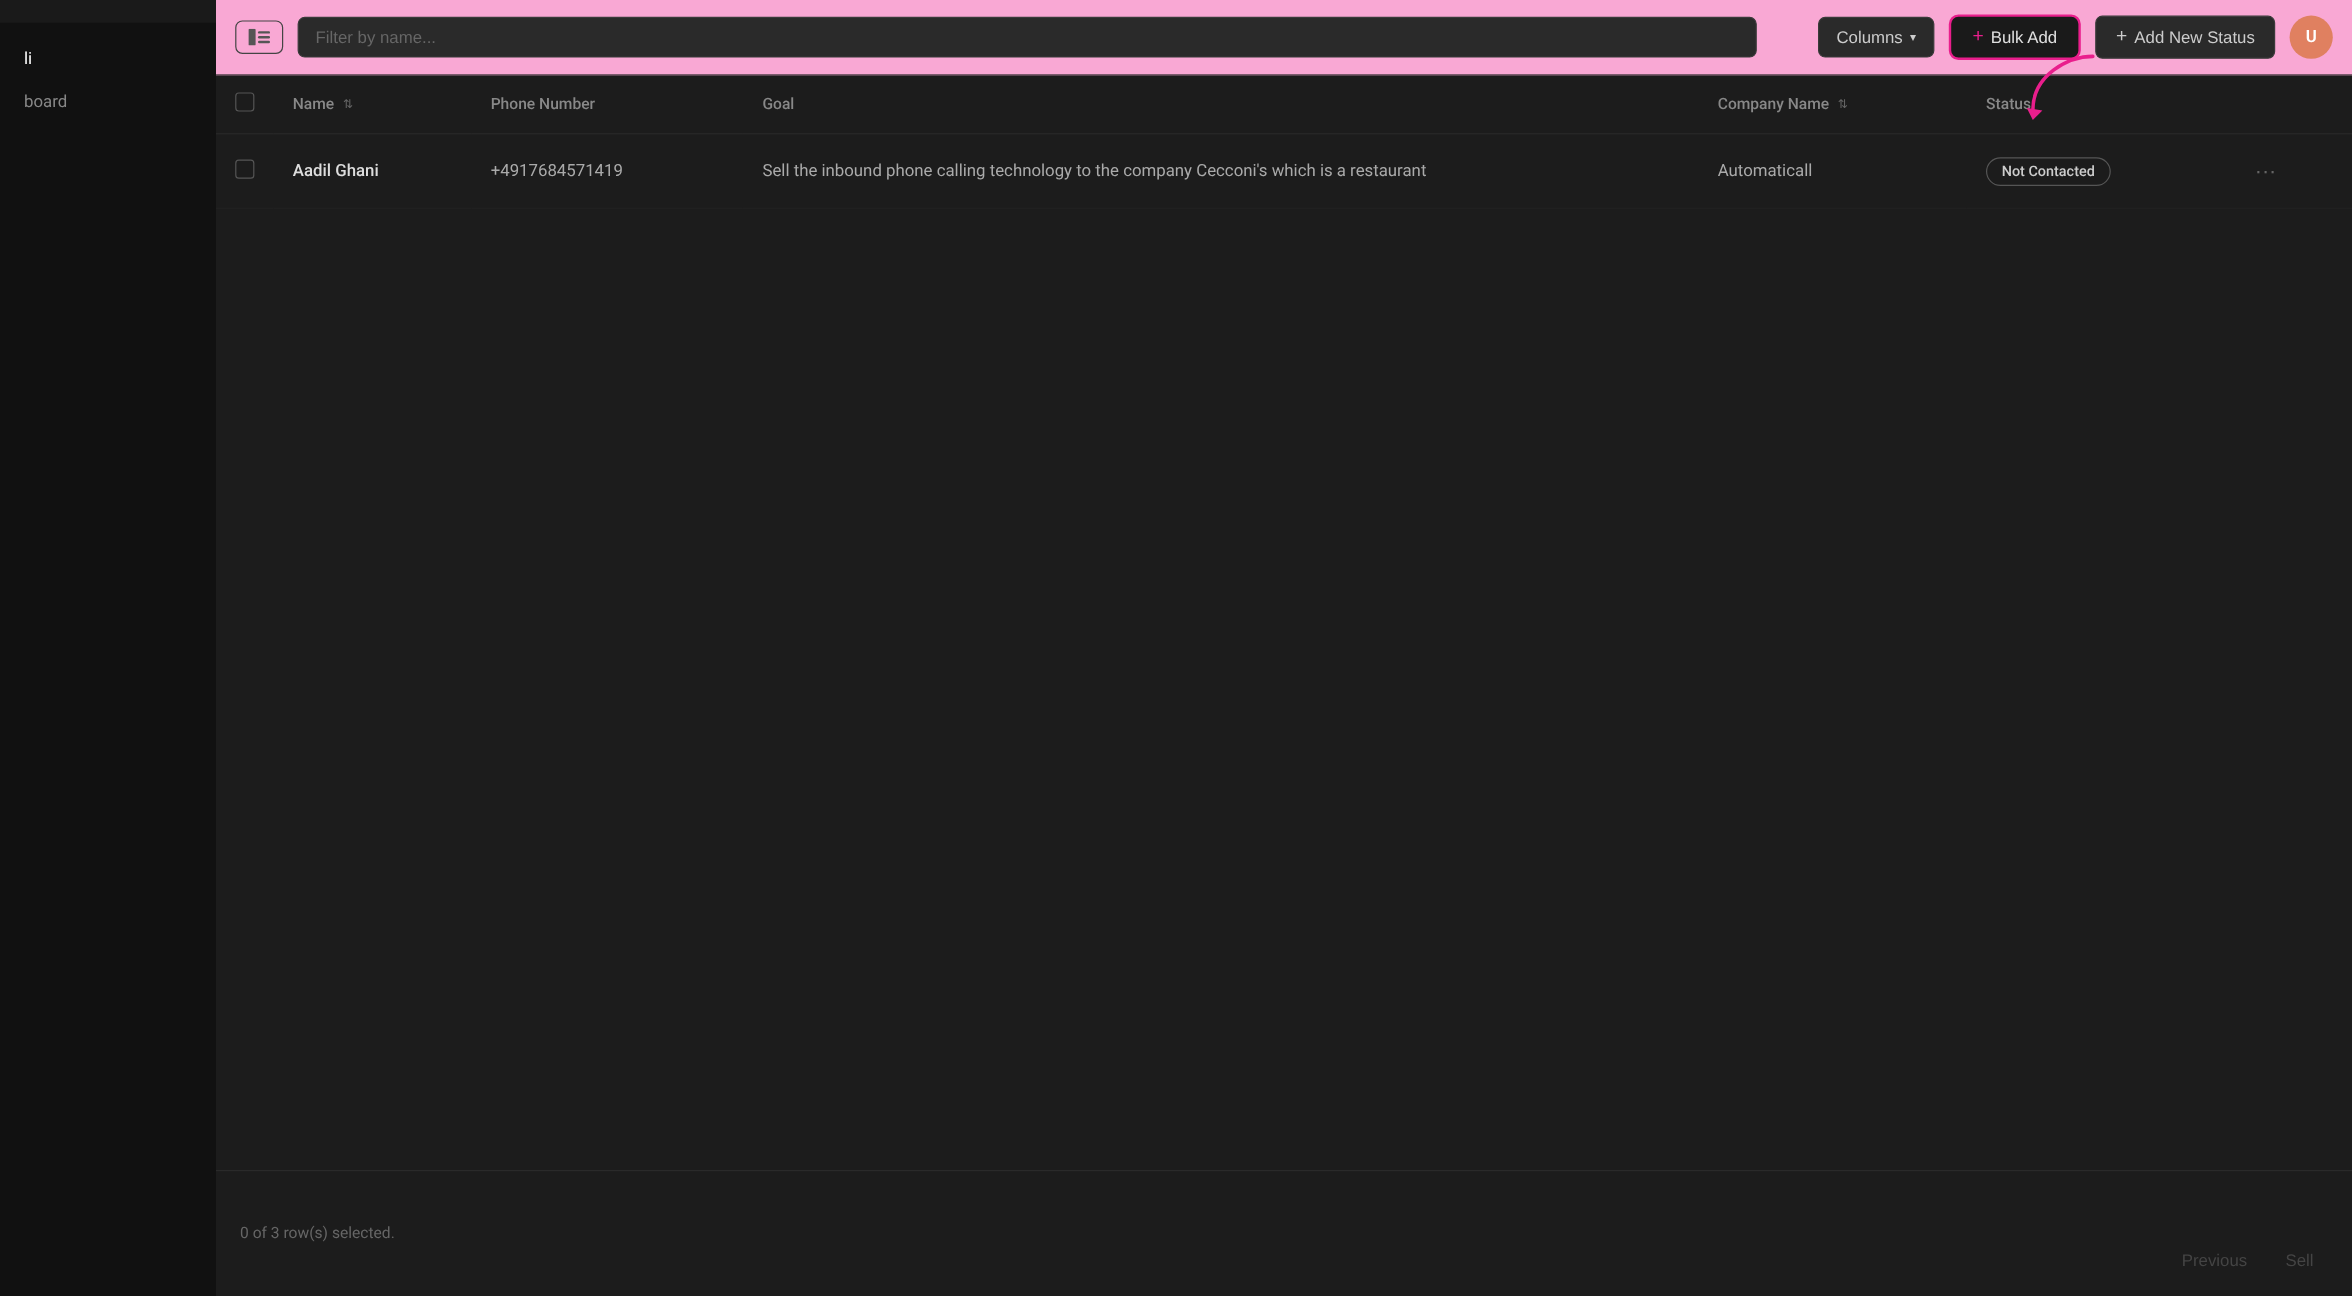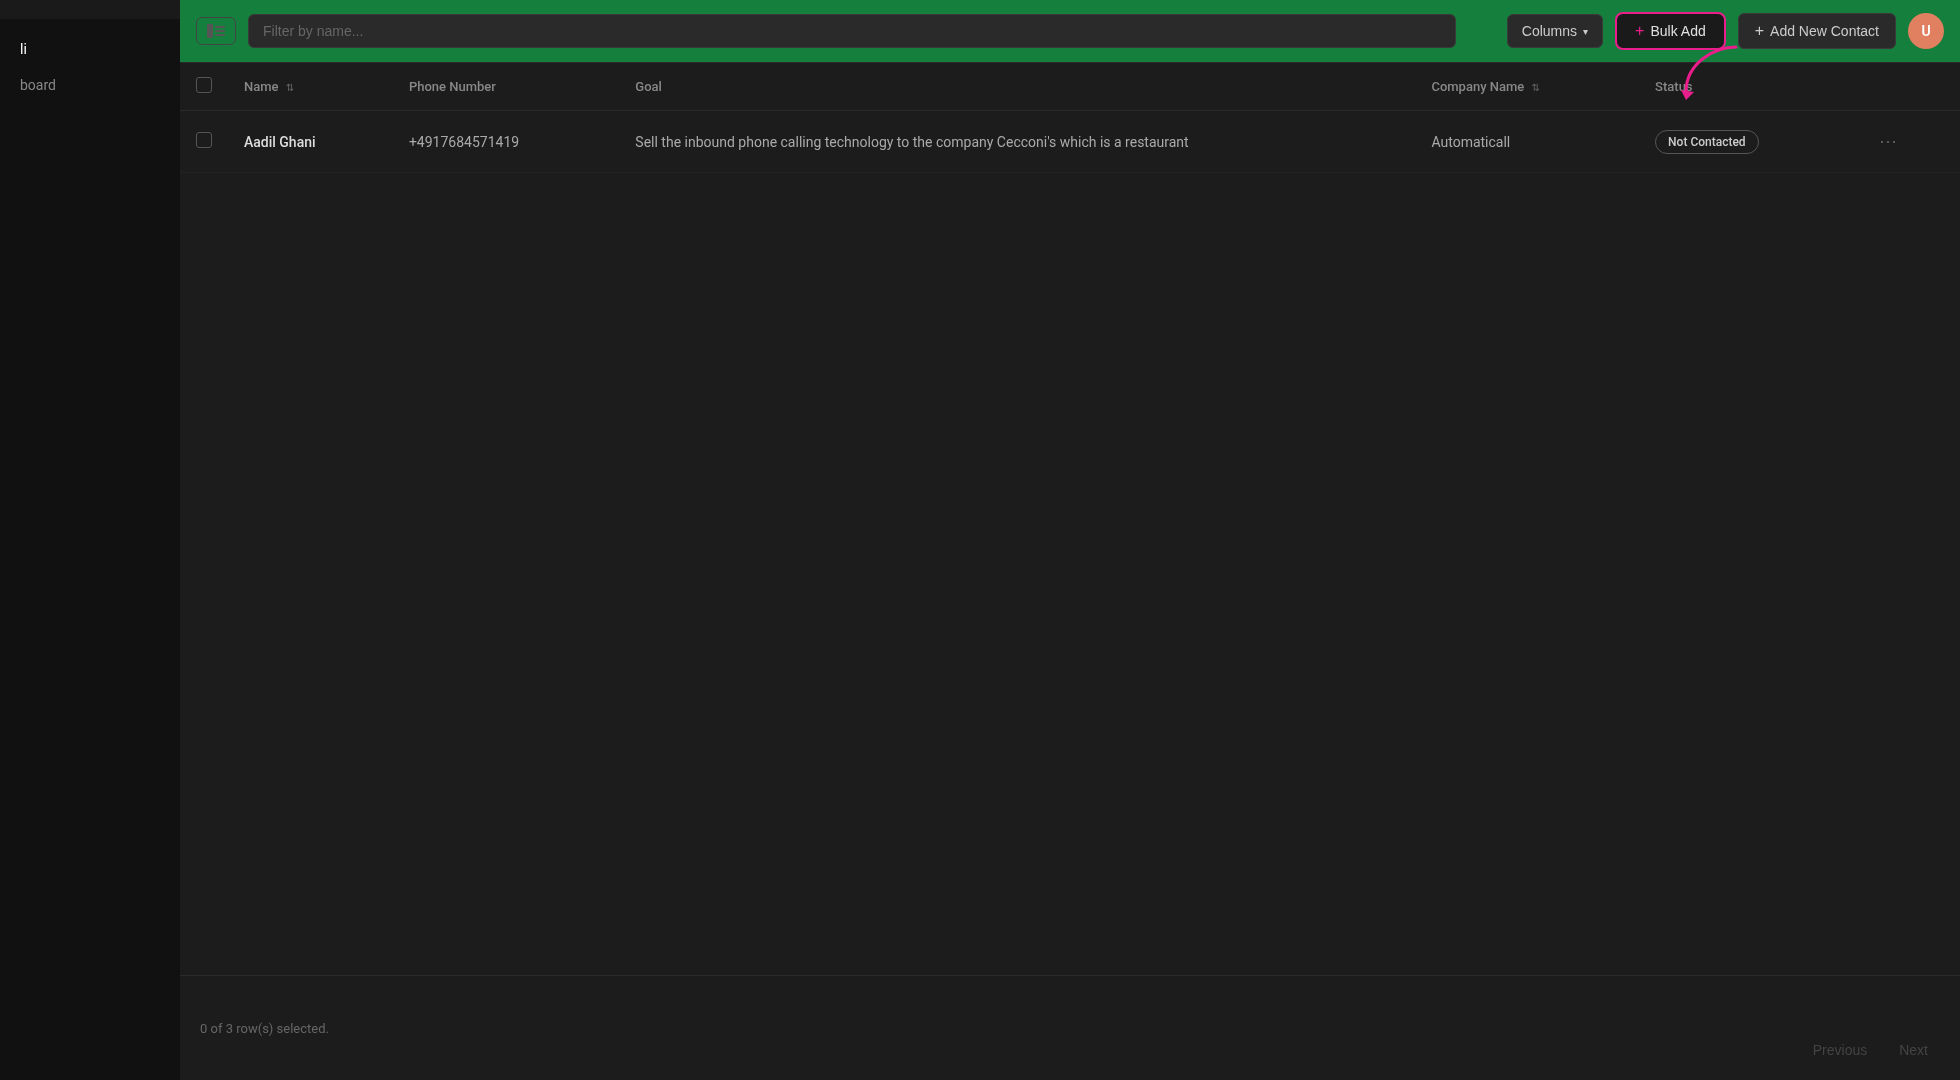--- a/index.html
+++ b/index.html
@@ -48,21 +48,21 @@
       flex-direction: column;
       background-color: #1c1c1c;
       overflow: hidden;
     }
 
     .toolbar {
       display: flex;
       align-items: center;
       padding: 12px 16px;
       gap: 12px;
-      background-color: #15803d;
+      background-color: #f9a8d4;
       border-bottom: 1px solid #2a2a2a;
     }
 
     .sidebar-toggle {
       background: none;
       border: 1px solid #444;
       border-radius: 6px;
       padding: 6px 10px;
       color: #aaa;
       cursor: pointer;
@@ -304,21 +304,21 @@
       </button>
 
       <svg style="position:absolute; bottom:-52px; right:-20px; width:70px; height:60px; pointer-events:none; z-index:10;" viewBox="0 0 70 60" xmlns="http://www.w3.org/2000/svg">
         <path d="M 60 5 C 40 5 10 20 10 50" stroke="#e91e8c" stroke-width="3" fill="none" stroke-linecap="round"></path>
         <polygon points="5,48 10,58 18,50" fill="#e91e8c"></polygon>
       </svg>
     </div>
 
     <button class="add-contact-button">
       <span style="font-size:16px;">+</span>
-      <span>Add New Contact</span>
+      <span>Add New Status</span>
     </button>
 
     <div class="avatar">
       <span>U</span>
     </div>
   </div>
 
   <div class="table-container">
     <table>
       <thead>
@@ -367,18 +367,18 @@
     </table>
   </div>
 
   <div class="footer">
     <span>0 of 3 row(s) selected.</span>
     <div class="pagination">
       <button class="pagination-button" disabled="">
         <span>Previous</span>
       </button>
       <button class="pagination-button" disabled="">
-        <span>Next</span>
+        <span>Sell</span>
       </button>
     </div>
   </div>
 
 </div>
 
 </body></html>

